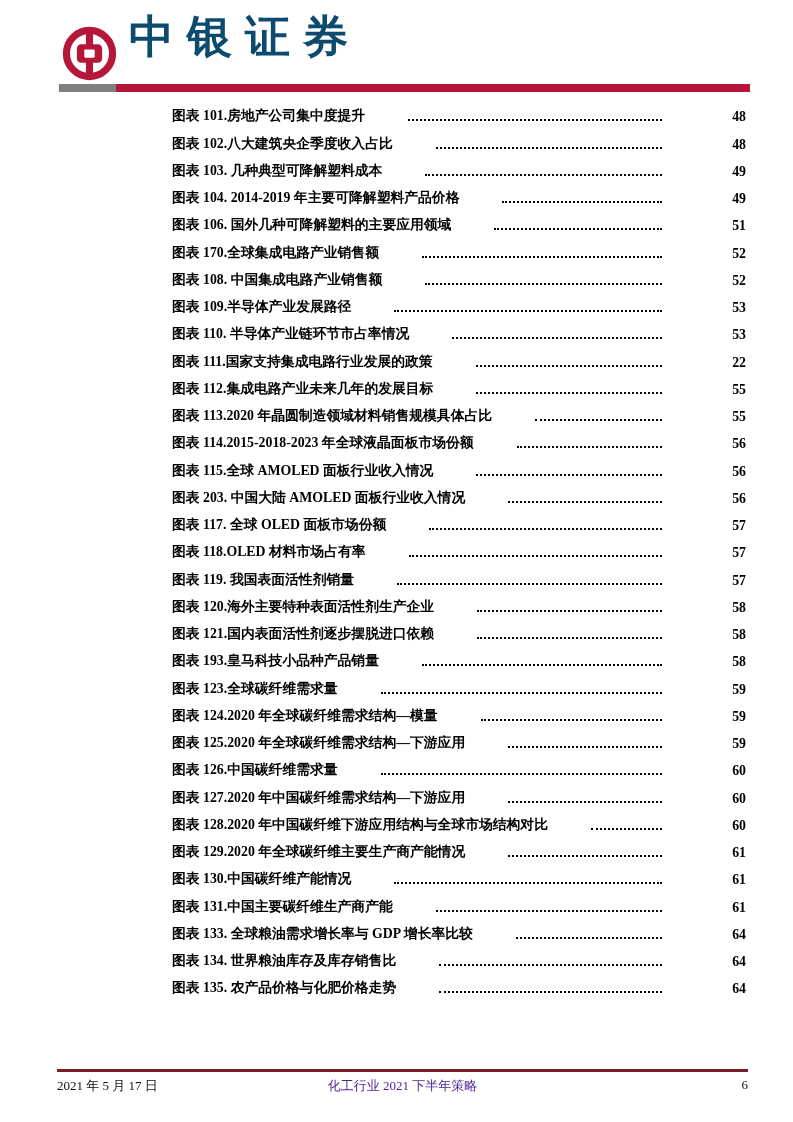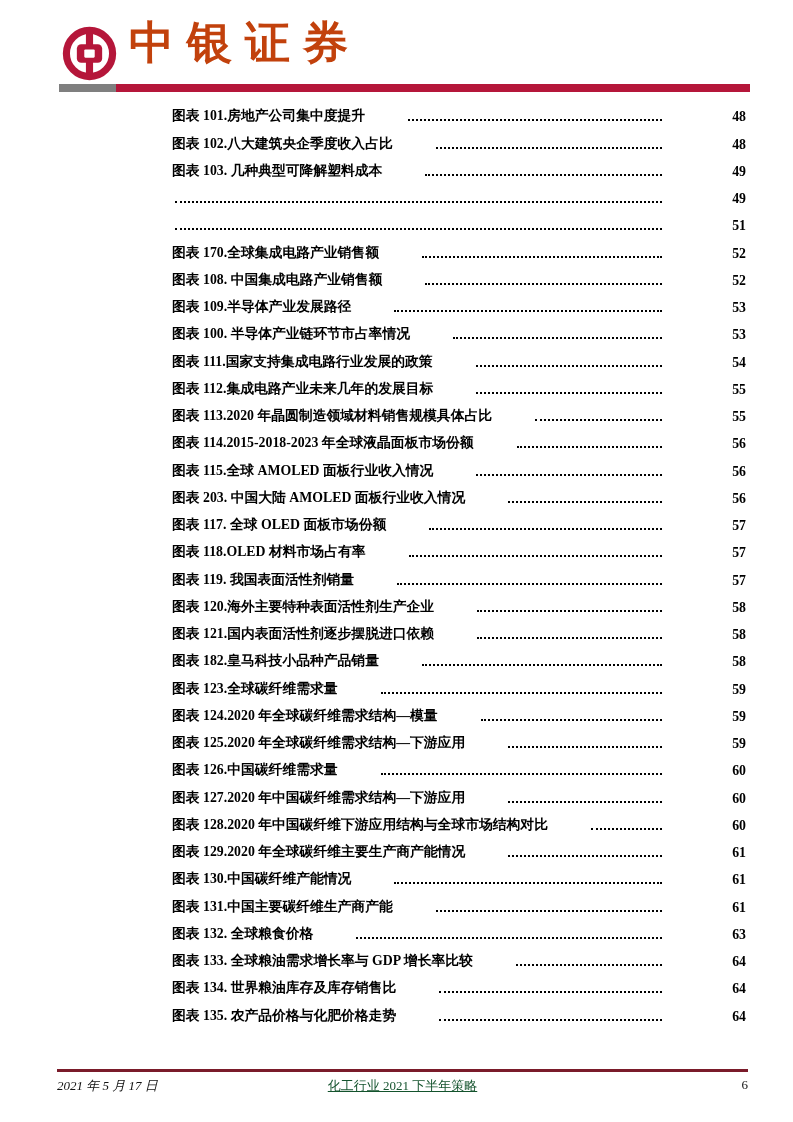--- a/index.html
+++ b/index.html
@@ -13,24 +13,24 @@
   }
   .page { position: absolute; inset: 0; background: #ffffff; }
 
   
   .logo {
     position: absolute; left: 62px; top: 26px;
     width: 55px; height: 55px; display: block;
   }
   .logo svg { width: 100%; height: 100%; display: block; }
   .brand {
-    position: absolute; left: 129px; top: 20px;
+    position: absolute; left: 129px; top: 14px;
     font-family: "DejaVu Serif", "Liberation Serif", serif;
     font-size: 45px; font-weight: bold; line-height: 1;
-    letter-spacing: 13px; color: #c2410c; white-space: nowrap;
+    letter-spacing: 13px; color: #0c4a6e; white-space: nowrap;
   }
   .header-bar {
     position: absolute; left: 59px; top: 84px;
     width: 691px; height: 8px; display: flex;
   }
   .bar-gray { width: 57px; height: 100%; background: #7f7f7f; }
   .bar-red  { flex: 1; height: 100%; background: #b5163a; }
 
   
   .toc {
@@ -51,25 +51,25 @@
   }
   .toc-page { white-space: nowrap; padding-bottom: 3px; margin-left: 28px; }
 
   
   .footer-line {
     position: absolute; left: 57px; top: 1069px;
     width: 691px; height: 2.5px; background: #7a1b2a;
   }
   .footer-date {
     position: absolute; left: 57px; top: 1077px;
-    font-size: 13px; color: #111; white-space: nowrap; font-style: italic;
+    font-size: 13px; color: #111; white-space: nowrap;
   }
   .footer-title {
     position: absolute; left: 57px; right: 45px; top: 1077px;
-    text-align: center; font-size: 13px; color: #14532d; white-space: nowrap; text-decoration: underline;
+    text-align: center; font-size: 13px; color: #4c1d95; white-space: nowrap;
   }
   .footer-page {
     position: absolute; right: 45px; top: 1077px;
     font-size: 13px; color: #111;
   }
 </style>
 </head>
 <body>
 
 <div class="page">
@@ -103,26 +103,28 @@
       <span class="toc-page">48</span>
     </div>
 
     <div class="toc-row">
       <span class="toc-label">图表 103. 几种典型可降解塑料成本</span>
       <span class="toc-dots"></span>
       <span class="toc-page">49</span>
     </div>
 
     <div class="toc-row">
+      <span class="toc-label">图表 104. 2014-2019 年主要可降解塑料产品价格</span>
       <span class="toc-dots"></span>
       <span class="toc-page">49</span>
     </div>
 
 
     <div class="toc-row">
+      <span class="toc-label">图表 106. 国外几种可降解塑料的主要应用领域</span>
       <span class="toc-dots"></span>
       <span class="toc-page">51</span>
     </div>
 
     <div class="toc-row">
       <span class="toc-label">图表 170.全球集成电路产业销售额</span>
       <span class="toc-dots"></span>
       <span class="toc-page">52</span>
     </div>
 
@@ -132,29 +134,29 @@
       <span class="toc-page">52</span>
     </div>
 
     <div class="toc-row">
       <span class="toc-label">图表 109.半导体产业发展路径</span>
       <span class="toc-dots"></span>
       <span class="toc-page">53</span>
     </div>
 
     <div class="toc-row">
-      <span class="toc-label">图表 100. 半导体产业链环节市占率情况</span>
+      <span class="toc-label">图表 110. 半导体产业链环节市占率情况</span>
       <span class="toc-dots"></span>
       <span class="toc-page">53</span>
     </div>
 
     <div class="toc-row">
       <span class="toc-label">图表 111.国家支持集成电路行业发展的政策</span>
       <span class="toc-dots"></span>
-      <span class="toc-page">54</span>
+      <span class="toc-page">22</span>
     </div>
 
     <div class="toc-row">
       <span class="toc-label">图表 112.集成电路产业未来几年的发展目标</span>
       <span class="toc-dots"></span>
       <span class="toc-page">55</span>
     </div>
 
     <div class="toc-row">
       <span class="toc-label">图表 113.2020 年晶圆制造领域材料销售规模具体占比</span>
@@ -204,21 +206,21 @@
       <span class="toc-page">58</span>
     </div>
 
     <div class="toc-row">
       <span class="toc-label">图表 121.国内表面活性剂逐步摆脱进口依赖</span>
       <span class="toc-dots"></span>
       <span class="toc-page">58</span>
     </div>
 
     <div class="toc-row">
-      <span class="toc-label">图表 182.皇马科技小品种产品销量</span>
+      <span class="toc-label">图表 193.皇马科技小品种产品销量</span>
       <span class="toc-dots"></span>
       <span class="toc-page">58</span>
     </div>
 
     <div class="toc-row">
       <span class="toc-label">图表 123.全球碳纤维需求量</span>
       <span class="toc-dots"></span>
       <span class="toc-page">59</span>
     </div>
 
@@ -263,25 +265,20 @@
       <span class="toc-dots"></span>
       <span class="toc-page">61</span>
     </div>
 
     <div class="toc-row">
       <span class="toc-label">图表 131.中国主要碳纤维生产商产能</span>
       <span class="toc-dots"></span>
       <span class="toc-page">61</span>
     </div>
 
-    <div class="toc-row">
-      <span class="toc-label">图表 132. 全球粮食价格</span>
-      <span class="toc-dots"></span>
-      <span class="toc-page">63</span>
-    </div>
 
     <div class="toc-row">
       <span class="toc-label">图表 133. 全球粮油需求增长率与 GDP 增长率比较</span>
       <span class="toc-dots"></span>
       <span class="toc-page">64</span>
     </div>
 
     <div class="toc-row">
       <span class="toc-label">图表 134. 世界粮油库存及库存销售比</span>
       <span class="toc-dots"></span>

